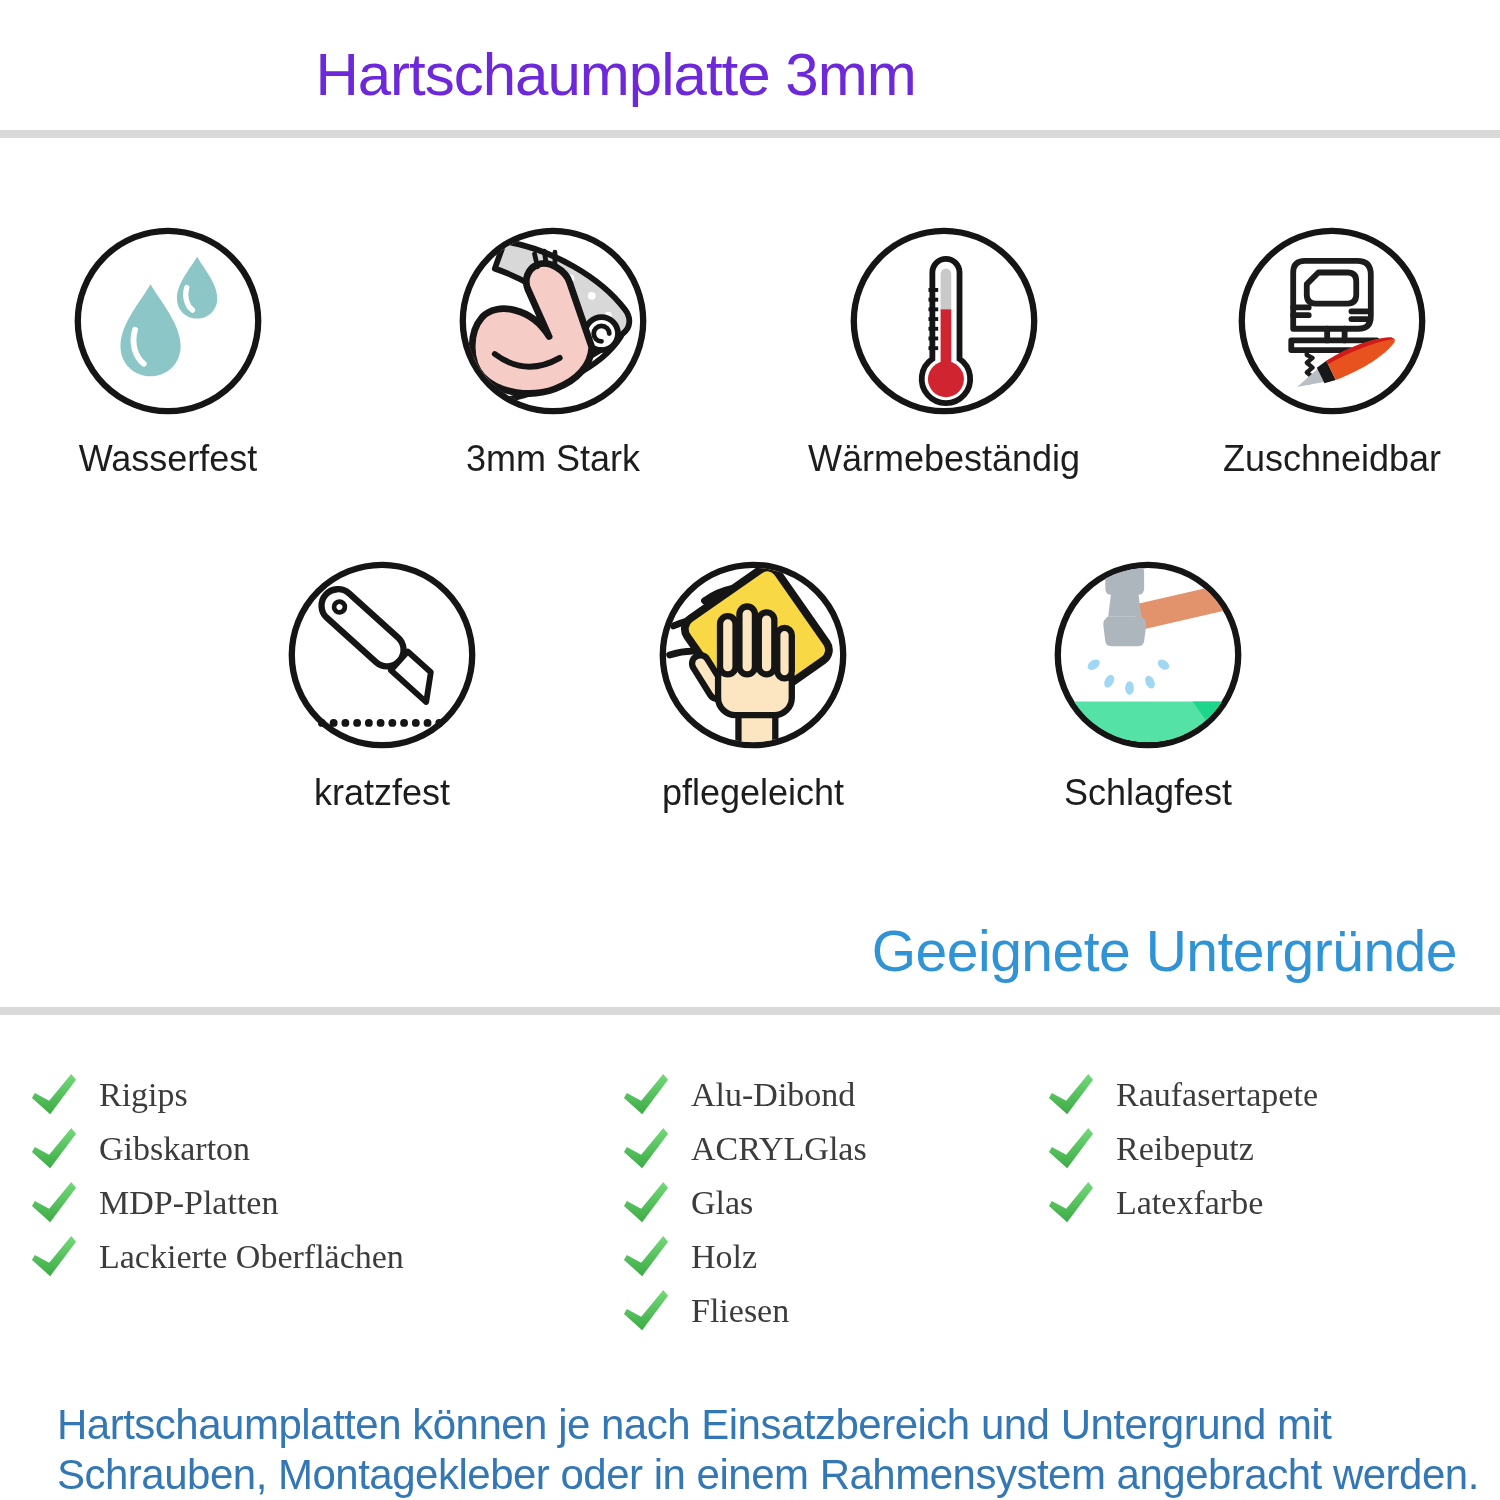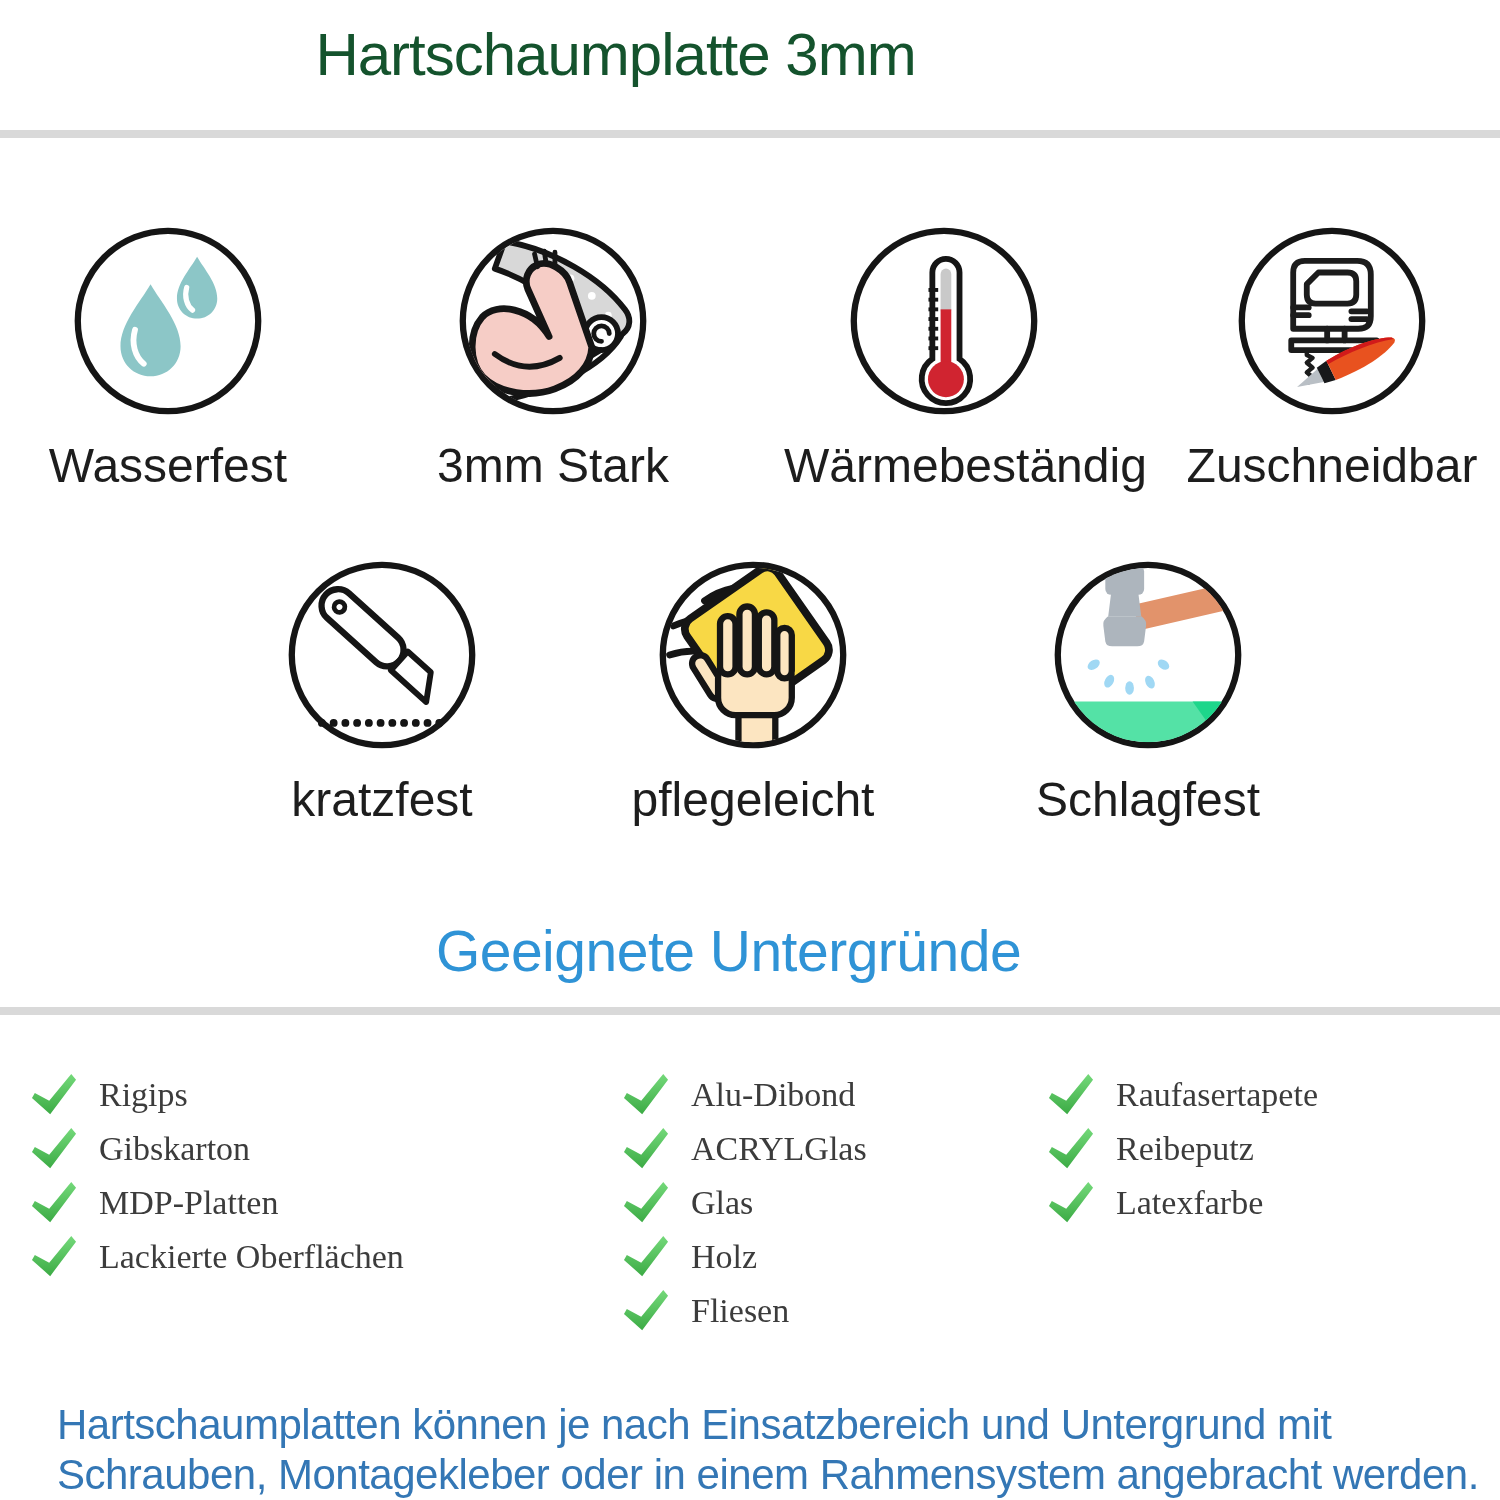--- a/index.html
+++ b/index.html
@@ -1,35 +1,35 @@
 <!DOCTYPE html>
 <html><head>
 <meta charset="utf-8">
 <style>
   html,body{margin:0;padding:0;background:#fff;}
   #canvas{
     position:relative;width:1500px;height:1500px;background:#fff;
     font-family:"Liberation Sans",sans-serif;overflow:hidden;
   }
   .h1{
-    position:absolute;top:20px;left:0;width:1231px;text-align:center;
-    font-size:60px;color:#14532d;letter-spacing:-1px;white-space:nowrap;
+    position:absolute;top:40px;left:0;width:1231px;text-align:center;
+    font-size:60px;color:#6d28d9;letter-spacing:-1px;white-space:nowrap;
   }
   .h2{
-    position:absolute;top:918px;left:0;width:1457px;text-align:center;
+    position:absolute;top:918px;left:0;width:1457px;text-align:right;
     font-size:57px;color:#2f93d6;letter-spacing:-0.5px;white-space:nowrap;
   }
   .divider{position:absolute;left:0;width:1500px;height:8px;background:#d9d9d9;}
   .d1{top:130px}
   .d2{top:1007px}
   .feat{position:absolute;width:320px;text-align:center;}
   .feat.r1{top:224px}
   .feat.r2{top:558px}
   .cicon{width:194px;height:194px;display:block;margin:0 auto;}
-  .flabel{margin-top:20px;font-size:48px;color:#1d1d1d;white-space:nowrap;}
+  .flabel{margin-top:20px;font-size:36px;color:#1d1d1d;white-space:nowrap;}
   .col{position:absolute;top:1068px;}
   .li{display:flex;align-items:center;height:54px;font-size:34px;color:#3c3c3c;white-space:nowrap;font-family:Liberation Serif, serif;}
   .check{width:46px;height:46px;margin-right:22px;flex:none;}
   .footer{
     position:absolute;left:57px;top:1392px;font-size:42px;line-height:50px;
     color:#3477b5;letter-spacing:-0.5px;white-space:nowrap;margin-top:8px;
   }
 </style>
 </head>
 <body>

